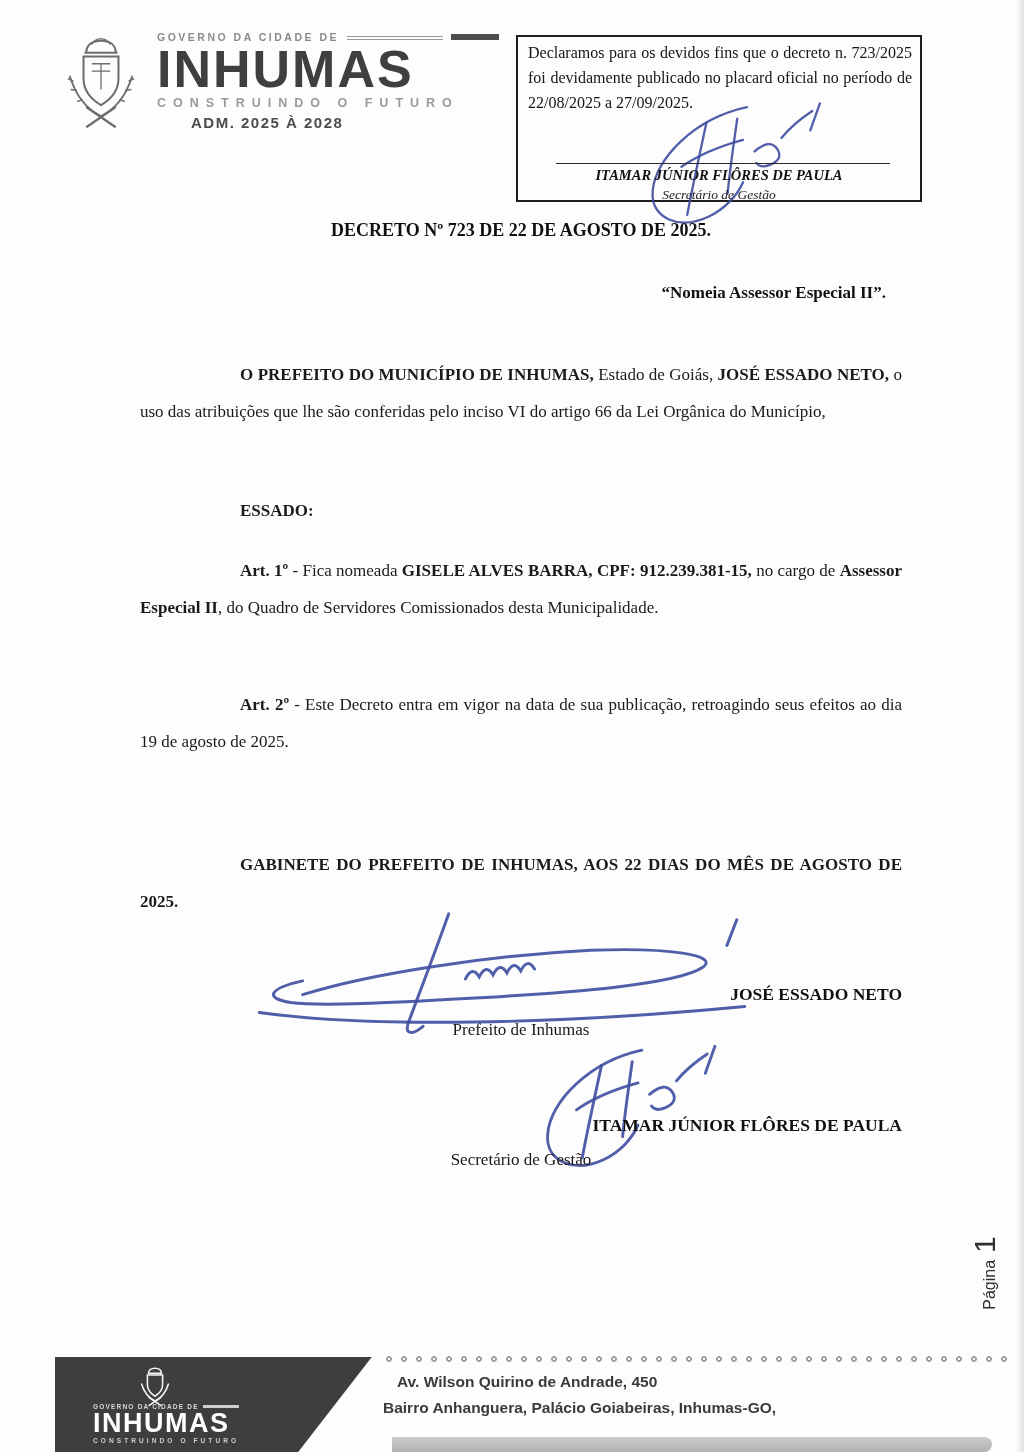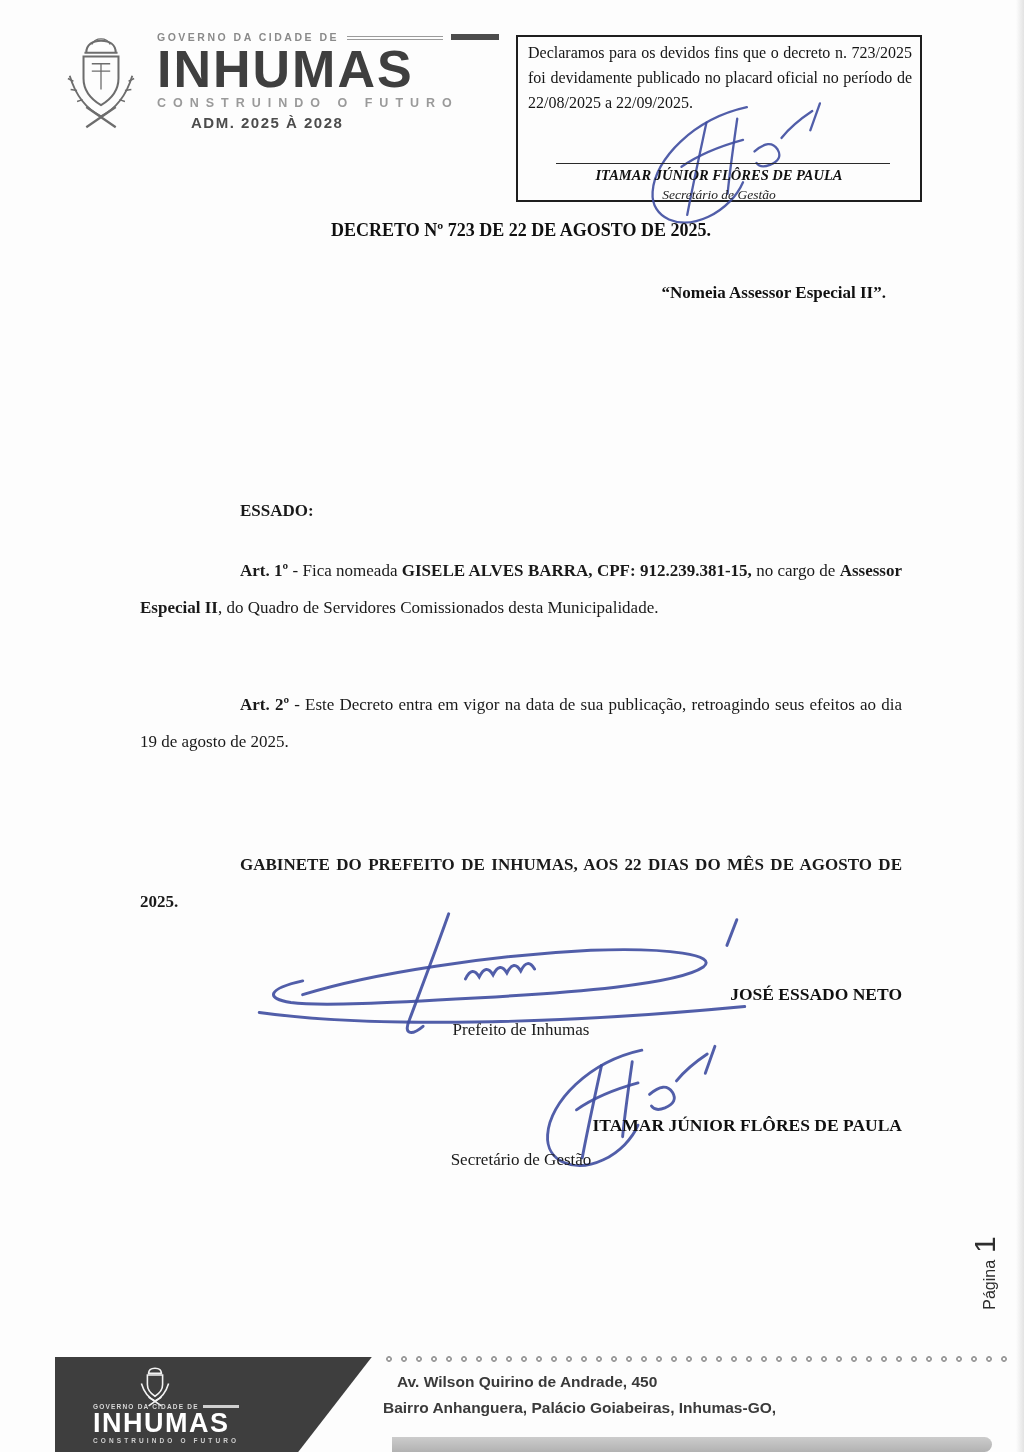--- a/index.html
+++ b/index.html
@@ -106,38 +106,39 @@
         <span class="brand-line"></span>
         <span class="brand-line-solid"></span>
       </div>
       <div class="brand-name">INHUMAS</div>
       <div class="brand-tagline">CONSTRUINDO O FUTURO</div>
       <div class="brand-adm">ADM. 2025 À 2028</div>
     </div>
   </div>
 
   <div class="stamp">
-    <p class="stamp-text">Declaramos para os devidos fins que o decreto n. 723/2025 foi devidamente publicado no placard oficial no período de 22/08/2025 a 22/09/2025.</p>
+    <p class="stamp-text">Declaramos para os devidos fins que o decreto n. 723/2025 foi devidamente publicado no placard oficial no período de 22/08/2025 a 27/09/2025.</p>
     <svg class="stamp-sig" width="250" height="160" viewBox="0 0 260 150">
       <path d="M160 18 C105 30 64 72 62 106 C60 134 90 146 120 132 C137 124 150 110 156 96"></path>
       <path d="M118 34 C112 62 104 98 98 130"></path>
       <path d="M92 80 C112 66 134 58 156 52"></path>
       <path d="M150 30 C146 58 142 86 140 108"></path>
       <path d="M168 64 q16 -14 24 -2 q6 10 -8 16 q-10 4 -14 -2"></path>
       <path d="M196 50 C204 40 216 30 228 22"></path>
       <path d="M236 14 l-10 28"></path>
     </svg>
     <div class="stamp-rule"></div>
     <div class="stamp-name">ITAMAR JÚNIOR FLÔRES DE PAULA</div>
     <div class="stamp-role">Secretário de Gestão</div>
   </div>
 
   <h1 class="doc-title">DECRETO Nº 723 DE 22 DE AGOSTO DE 2025.</h1>
   <p class="doc-subtitle">“Nomeia Assessor Especial II”.</p>
 
+  <p class="para indent p-preamble"><b>O PREFEITO DO MUNICÍPIO DE INHUMAS,</b><span> Estado de Goiás, </span><b>JOSÉ ESSADO NETO,</b><span> o uso das atribuições que lhe são conferidas pelo inciso VI do artigo 66 da Lei Orgânica do Município,</span></p>
   <p class="para indent p-decreta">ESSADO:</p>
   <p class="para indent p-art1"><b>Art. 1º</b><span> - Fica nomeada </span><b>GISELE ALVES BARRA, CPF: 912.239.381-15,</b><span> no cargo de </span><b>Assessor Especial II</b><span>, do Quadro de Servidores Comissionados desta Municipalidade.</span></p>
   <p class="para indent p-art2"><b>Art. 2º</b><span> - Este Decreto entra em vigor na data de sua publicação, retroagindo seus efeitos ao dia 19 de agosto de 2025.</span></p>
   <p class="para indent p-gabinete">GABINETE DO PREFEITO DE INHUMAS, AOS 22 DIAS DO MÊS DE AGOSTO DE 2025.</p>
 
   <svg class="sig sig-jose" width="524" height="148" viewBox="0 0 520 150">
     <path d="M60 98 C130 76 252 58 352 53 C432 50 482 58 466 70 C440 88 330 96 240 101 C150 106 80 110 48 106 C22 102 24 92 60 84"></path>
     <path d="M208 16 C196 50 180 92 168 124 C162 138 170 140 182 130"></path>
     <path d="M225 82 q7 -14 14 -2 q7 -14 14 -2 q7 -14 14 -2 q7 -14 14 -2 q7 -14 14 -2"></path>
     <path d="M16 116 C130 132 320 128 508 110"></path>

